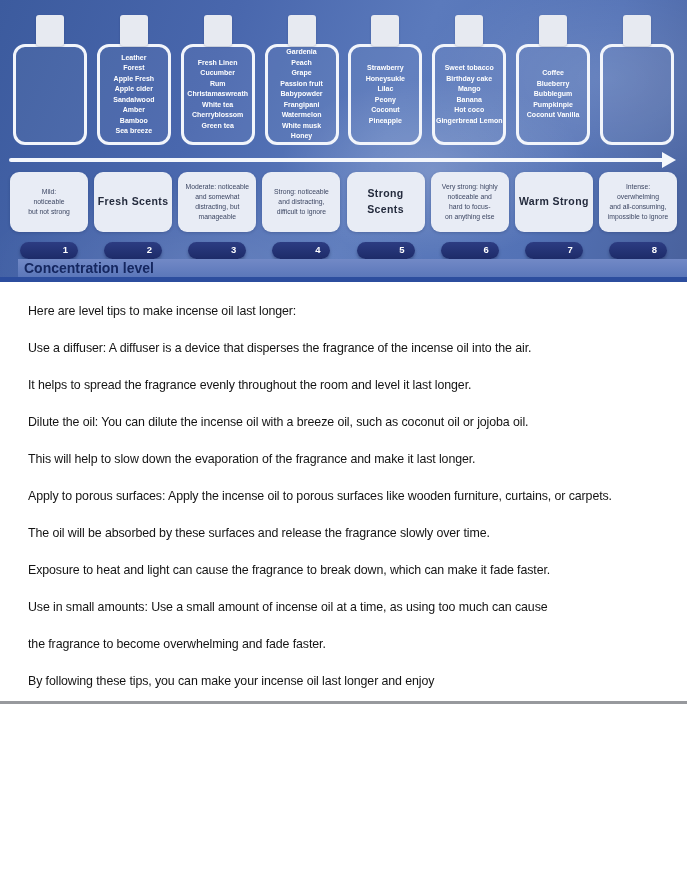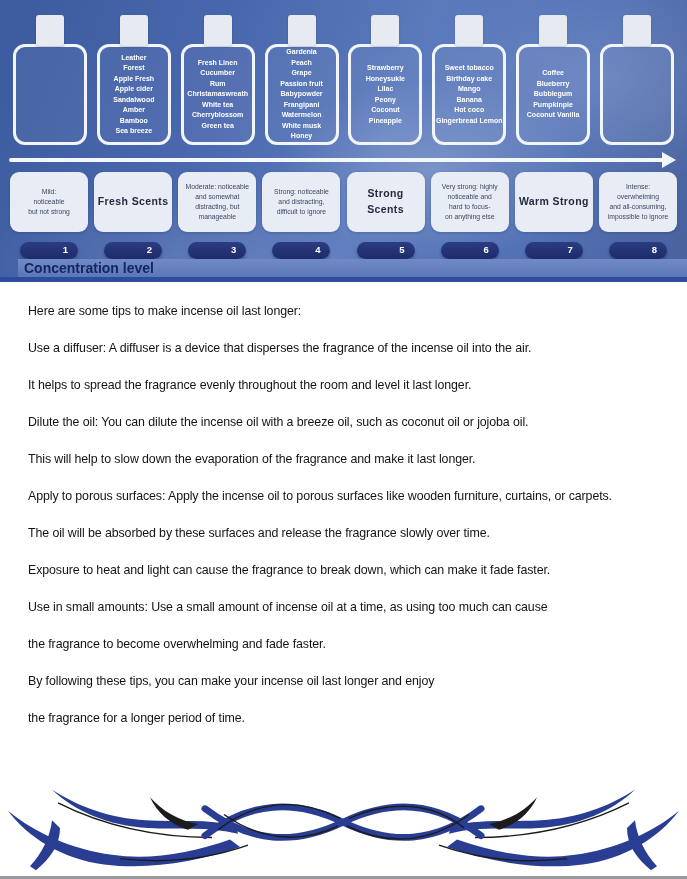--- a/index.html
+++ b/index.html
@@ -1,16 +1,16 @@
 <!DOCTYPE html>
 <html><head>
 <meta charset="utf-8">
 <style>
   html,body{margin:0;padding:0;background:#fff;}
-  #page{position:relative;width:687px;height:879px;background:#ffffff;overflow:hidden;
+  #page{position:relative;width:687px;height:704px;background:#ffffff;overflow:hidden;
         font-family:"Liberation Sans",sans-serif;}
 
   
   .banner{position:absolute;top:0;left:0;width:687px;height:282px;
     background:
       radial-gradient(ellipse 220px 130px at 63% 60%, rgba(255,255,255,0.20), transparent 70%),
       radial-gradient(ellipse 260px 150px at 88% 28%, rgba(255,255,255,0.12), transparent 72%),
       radial-gradient(ellipse 300px 120px at 30% 95%, rgba(255,255,255,0.10), transparent 75%),
       linear-gradient(112deg,#3c5b9e 0%,#4967ad 30%,#5b7abc 55%,#5372b6 78%,#49619c 100%);}
 
@@ -190,21 +190,21 @@
         </div>
     </div>
 
     <div class="band">
       <div class="band-label">Concentration level</div>
     </div>
     <div class="band-dark"></div>
   </div>
 
   <div class="tips">
-    <p>Here are some tips to make incense oil last longer:</p>
+    <p>Here are level tips to make incense oil last longer:</p>
     <p>Use a diffuser: A diffuser is a device that disperses the fragrance of the incense oil into the air.</p>
     <p>It helps to spread the fragrance evenly throughout the room and level it last longer.</p>
     <p>Dilute the oil: You can dilute the incense oil with a breeze oil, such as coconut oil or jojoba oil.</p>
     <p>This will help to slow down the evaporation of the fragrance and make it last longer.</p>
     <p>Apply to porous surfaces: Apply the incense oil to porous surfaces like wooden furniture, curtains, or carpets.</p>
     <p>The oil will be absorbed by these surfaces and release the fragrance slowly over time.</p>
     <p>Exposure to heat and light can cause the fragrance to break down, which can make it fade faster.</p>
     <p>Use in small amounts: Use a small amount of incense oil at a time, as using too much can cause</p>
     <p>the fragrance to become overwhelming and fade faster.</p>
     <p>By following these tips, you can make your incense oil last longer and enjoy</p>

